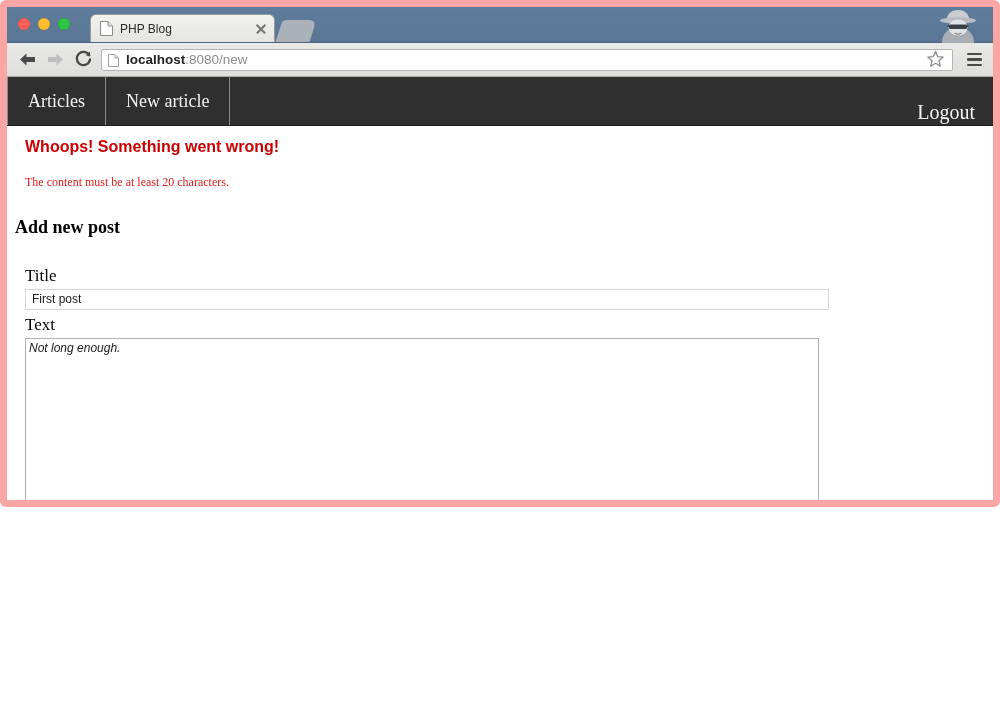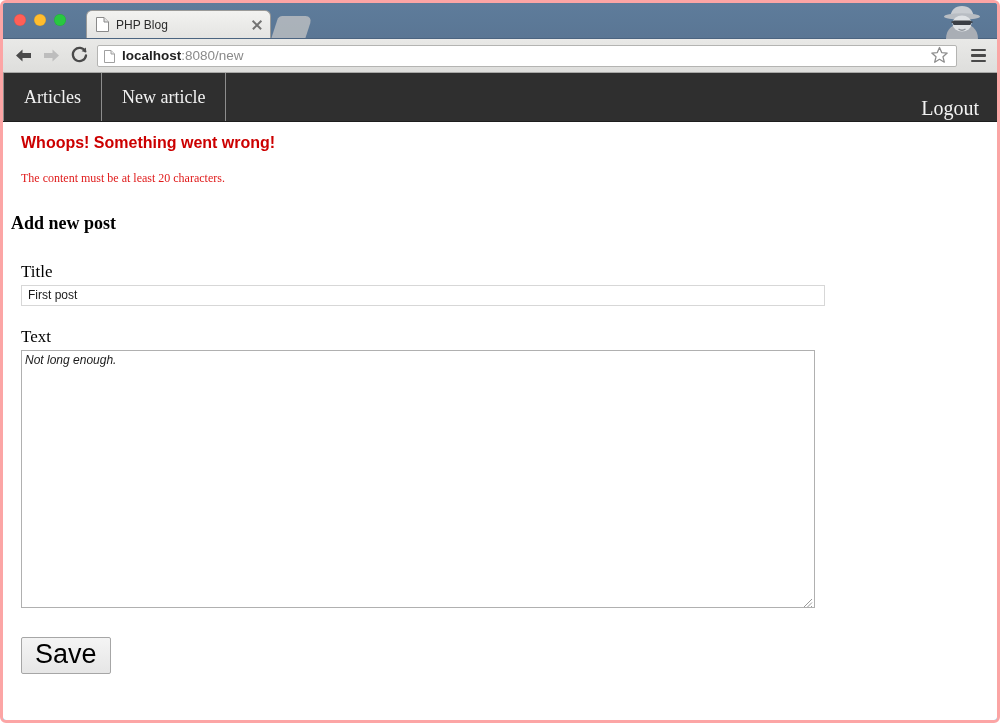--- a/index.html
+++ b/index.html
@@ -12,24 +12,24 @@
     height: 723px;
     overflow: hidden;
     font-family: "Liberation Sans", sans-serif;
   }
 
   
   .browser-window {
     position: absolute;
     left: 0; top: 0;
     width: 1000px;
-    height: 723px;
+    height: 507px;
     box-sizing: border-box;
     background: #0ea5e9;
-    border: 3px solid #fca5a5;
+    border: 7px solid #fca5a5;
     border-radius: 6px 6px 6px 6px;
     overflow: hidden;
   }
 
   
   .titlebar {
     position: relative;
     height: 35px;
     background: linear-gradient(to bottom, #5e7c9b 0%, #5a7694 100%);
     border-bottom: 1px solid #4b6480;
@@ -250,21 +250,21 @@
     box-sizing: content-box;
     padding: 1px 6px;
     border: 1px solid #d7d7d7;
     background: #ffffff;
     font-family: Liberation Sans, sans-serif;
     font-size: 12px;
     color: #1a1a1a;
     outline: none;
     border-radius: 0;
   }
-  .field-group-text { margin-top: 22px; }
+  .field-group-text { margin-top: 6px; }
   .textarea-input {
     display: block;
     width: 786px;
     height: 252px;
     box-sizing: content-box;
     padding: 2px 3px;
     border: 1px solid #b0b0b0;
     background: #ffffff;
     font-family: "Liberation Sans", sans-serif;
     font-size: 12px;

